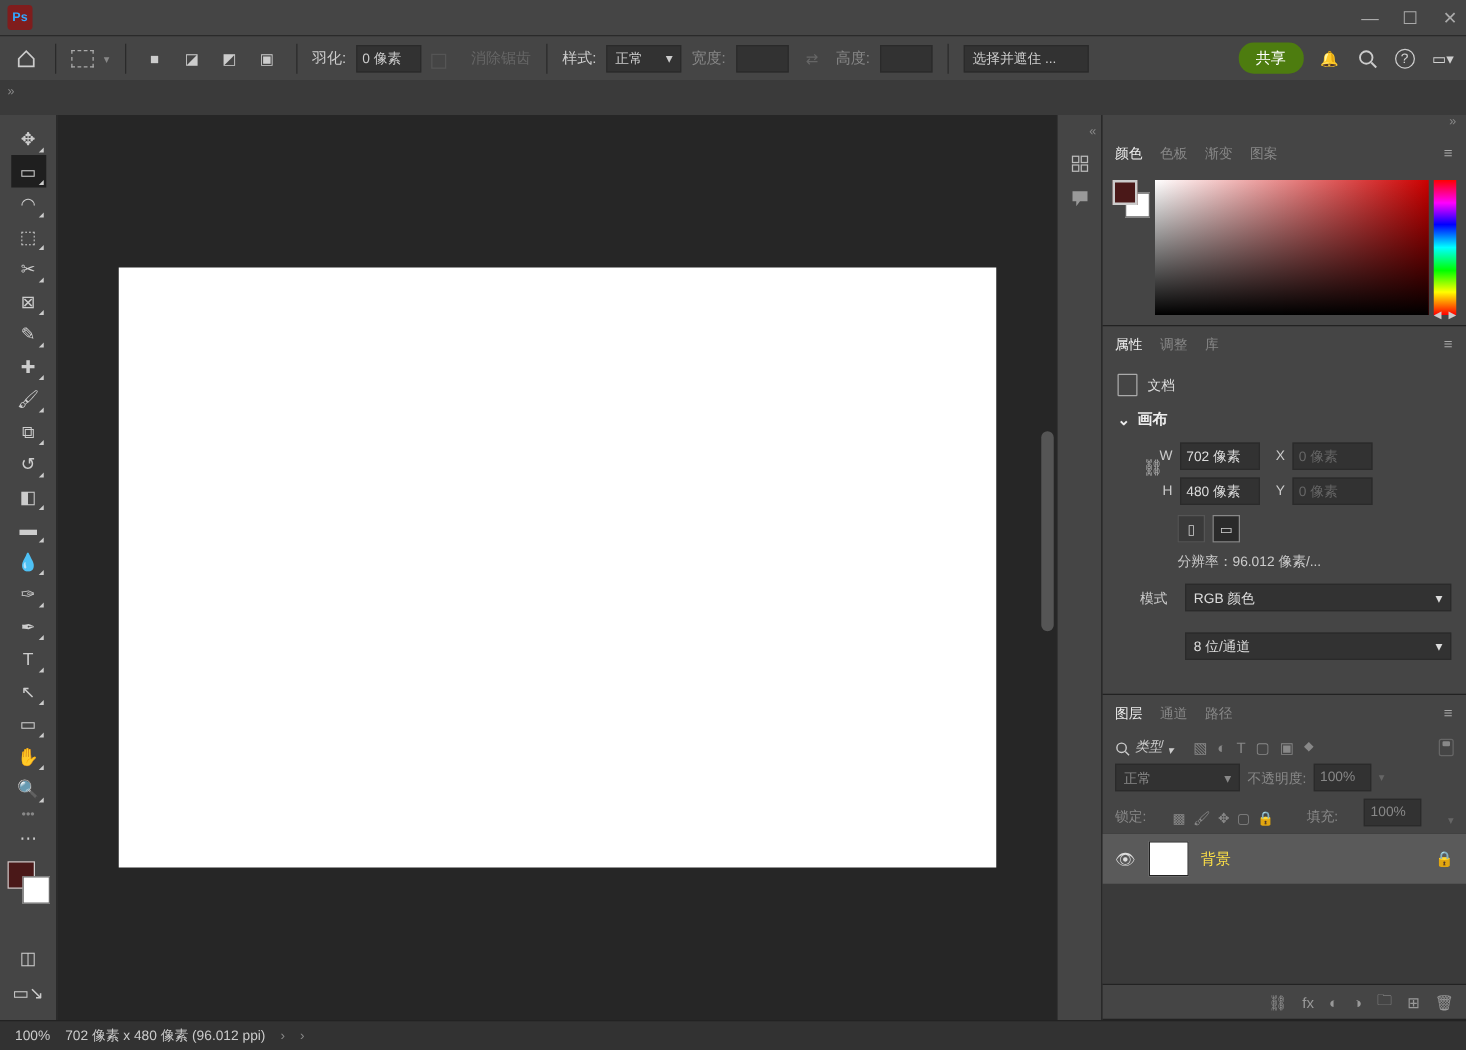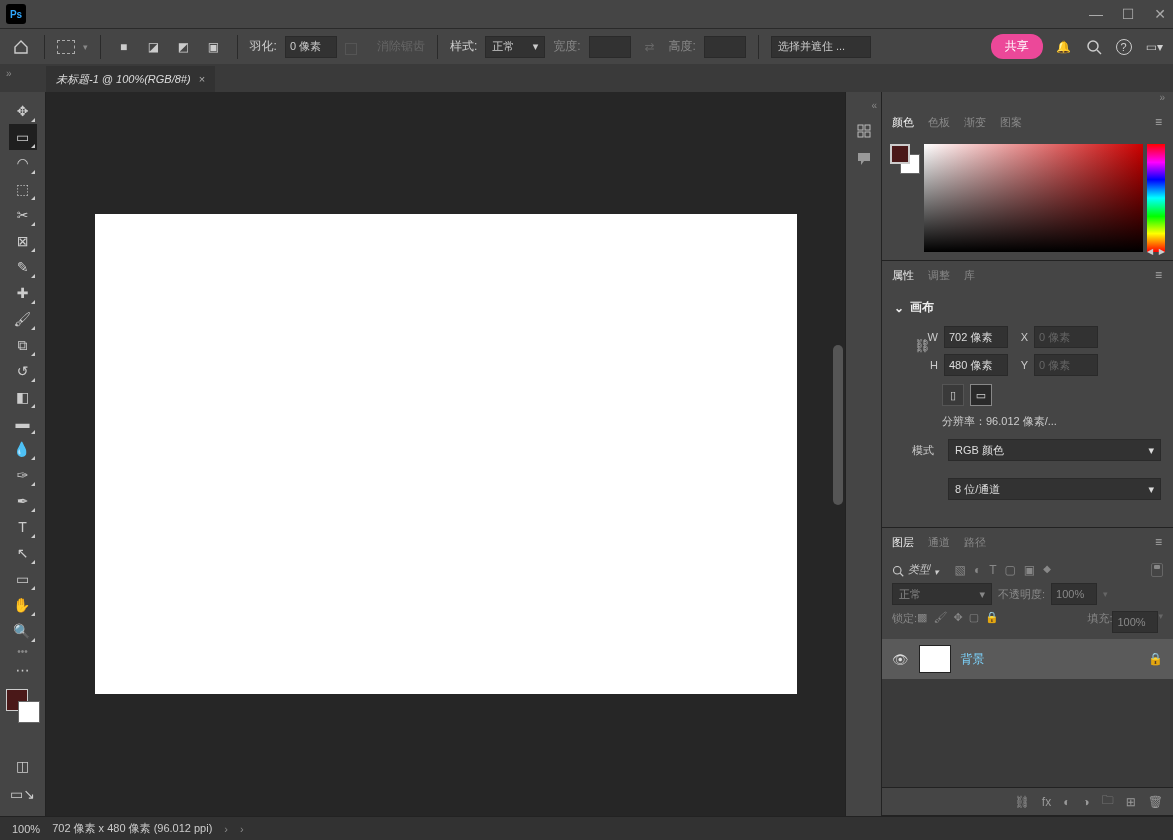--- a/index.html
+++ b/index.html
@@ -1,32 +1,32 @@
 <!DOCTYPE html>
 <html><head>
 <meta charset="utf-8">
 <style>
 * { margin: 0; padding: 0; box-sizing: border-box; font-family: "Microsoft YaHei", "PingFang SC", sans-serif; }
 body { width: 1173px; height: 840px; background: #323232; color: #d0d0d0; font-size: 12px; overflow: hidden; position: relative; }
 
 
 .menubar { height: 28px; background: #454545; display: flex; align-items: center; padding: 0 6px; }
-.app-icon { width: 20px; height: 20px; background: #000000; border-radius: 3px; display: flex; align-items: center; justify-content: center; color: #31a8ff; font-weight: bold; font-size: 10px; margin-right: 10px; }
+.app-icon { width: 20px; height: 20px; background: #7f1d1d; border-radius: 3px; display: flex; align-items: center; justify-content: center; color: #31a8ff; font-weight: bold; font-size: 10px; margin-right: 10px; }
 .menu-item { padding: 0 10px; font-size: 12px; cursor: default; }
 .window-controls { margin-left: auto; display: flex; gap: 18px; }
 .window-controls div { font-size: 14px; color: #aaa; width: 14px; text-align: center; }
 
 
 .optionsbar { height: 36px; background: #454545; border-top: 1px solid #2a2a2a; display: flex; align-items: center; padding: 0 10px; gap: 8px; }
 .opt-btn { width: 22px; height: 22px; display: flex; align-items: center; justify-content: center; color: #ccc; }
 .opt-sep { width: 1px; height: 24px; background: #2a2a2a; margin: 0 4px; }
 .opt-label { font-size: 12px; color: #ccc; }
 .opt-input { width: 52px; height: 22px; background: #323232; border: 1px solid #2a2a2a; color: #ccc; padding: 0 4px; font-size: 11px; }
 .opt-select { height: 22px; background: #323232; border: 1px solid #2a2a2a; color: #ccc; padding: 0 6px; font-size: 11px; min-width: 60px; display: flex; align-items: center; justify-content: space-between; gap: 8px; }
-.share-btn { background: #ec4899; color: #fff; padding: 4px 14px; border-radius: 12px; font-size: 12px; }
+.share-btn { background: #4d7c0f; color: #fff; padding: 4px 14px; border-radius: 12px; font-size: 12px; }
 .opt-right { margin-left: auto; display: flex; align-items: center; gap: 14px; }
 
 
 .tabbar { height: 28px; background: #3a3a3a; display: flex; align-items: flex-end; padding-left: 46px; position: relative; }
 .collapse-arrow-left { position: absolute; left: 6px; top: 4px; font-size: 10px; color: #888; }
 .doc-tab { height: 26px; background: #323232; padding: 0 10px; display: flex; align-items: center; gap: 8px; font-size: 11px; font-style: italic; color: #ddd; }
 .doc-tab .close { font-style: normal; color: #aaa; }
 
 
 .main { display: flex; height: calc(100% - 28px - 36px - 28px - 24px); }
@@ -93,27 +93,27 @@
 .layers-top { padding: 6px 10px; }
 .filter-row { display: flex; align-items: center; gap: 10px; margin-bottom: 6px; }
 .filter-dd { display: flex; align-items: flex-end; gap: 4px; color: #ccc; font-size: 11px; font-style: italic; }
 .filter-icons { display: flex; gap: 8px; margin-left: 6px; color: #888; font-size: 12px; }
 .filter-toggle { margin-left: auto; width: 12px; height: 14px; border: 1px solid #666; border-radius: 2px; position: relative; }
 .filter-toggle::after { content: ''; position: absolute; top: 1px; left: 2px; width: 6px; height: 4px; background: #888; border-radius: 1px; }
 .blend-row { display: flex; align-items: center; gap: 6px; margin-bottom: 6px; }
 .blend-select { width: 100px; height: 22px; background: #323232; border: 1px solid #2a2a2a; color: #888; padding: 0 6px; font-size: 11px; display: flex; align-items: center; justify-content: space-between; }
 .opc-label { color: #888; font-size: 11px; }
 .opc-input { width: 46px; height: 22px; background: #323232; border: 1px solid #2a2a2a; color: #888; padding: 0 4px; font-size: 11px; }
-.lock-row { display: flex; align-items: flex-start; gap: 0; color: #888; font-size: 11px; }
+.lock-row { display: flex; align-items: flex-end; gap: 21px; color: #888; font-size: 11px; }
 .lock-icons { display: flex; gap: 6px; font-size: 11px; }
 .layer-list { flex: 1; background: #3a3a3a; overflow: auto; }
 .layer-item { height: 40px; background: #5a5a5a; display: flex; align-items: center; padding: 0 10px; gap: 10px; }
 .eye { font-size: 13px; color: #ddd; }
 .layer-thumb { width: 32px; height: 28px; background: #fff; border: 1px solid #222; }
-.layer-name { font-size: 12px; color: #7dd3fc; }
+.layer-name { font-size: 12px; color: #fde047; }
 .layer-lock { margin-left: auto; font-size: 12px; color: #ccc; }
 .layers-footer { height: 28px; border-top: 1px solid #222; display: flex; align-items: center; justify-content: flex-end; gap: 12px; padding: 0 10px; color: #999; font-size: 12px; }
 
 
 .statusbar { height: 24px; background: #323232; border-top: 1px solid #222; display: flex; align-items: center; padding: 0 12px; gap: 12px; font-size: 11px; color: #ccc; }
 .statusbar .chev { color: #888; }
 
 svg { display: block; }
 </style>
 </head>
@@ -173,24 +173,20 @@
           <line x1="11" y1="11" x2="15" y2="15" stroke="#ccc" stroke-width="1.5"></line>
         </svg>
       </div>
     <div style="border:1.5px solid #ccc;border-radius:50%;width:16px;height:16px;display:flex;align-items:center;justify-content:center;font-size:11px">?</div>
     <div>▭▾</div>
   </div>
 </div>
 
 <div class="tabbar">
   <div class="collapse-arrow-left">»</div>
-  <div class="doc-tab">
-    <span>未标题-1 @ 100%(RGB/8#)</span>
-    <span class="close">×</span>
-  </div>
 </div>
 
 <div class="main">
 
   <div class="toolbox">
     <div id="tool-list">
         <div class="tool">
           <span>✥</span>
           <span class="corner"></span>
         </div>
@@ -337,20 +333,24 @@
     </div>
 
     <div class="panel">
       <div class="panel-header">
         <span class="panel-tab active">属性</span>
         <span class="panel-tab">调整</span>
         <span class="panel-tab">库</span>
         <span class="panel-menu">≡</span>
       </div>
       <div class="props-body">
+        <div class="props-title">
+          <div class="props-doc-icon"></div>
+          <span>文档</span>
+        </div>
         <div class="section-head">
             <span>⌄</span>
             <span>画布</span>
           </div>
         <div class="props-rows">
           <div class="link-ic" style="top:12px">⛓</div>
           <div class="dim-row">
             <span class="dim-label">W</span>
             <input class="dim-input" value="702 像素" style="">
             <span class="dim-label">X</span>

